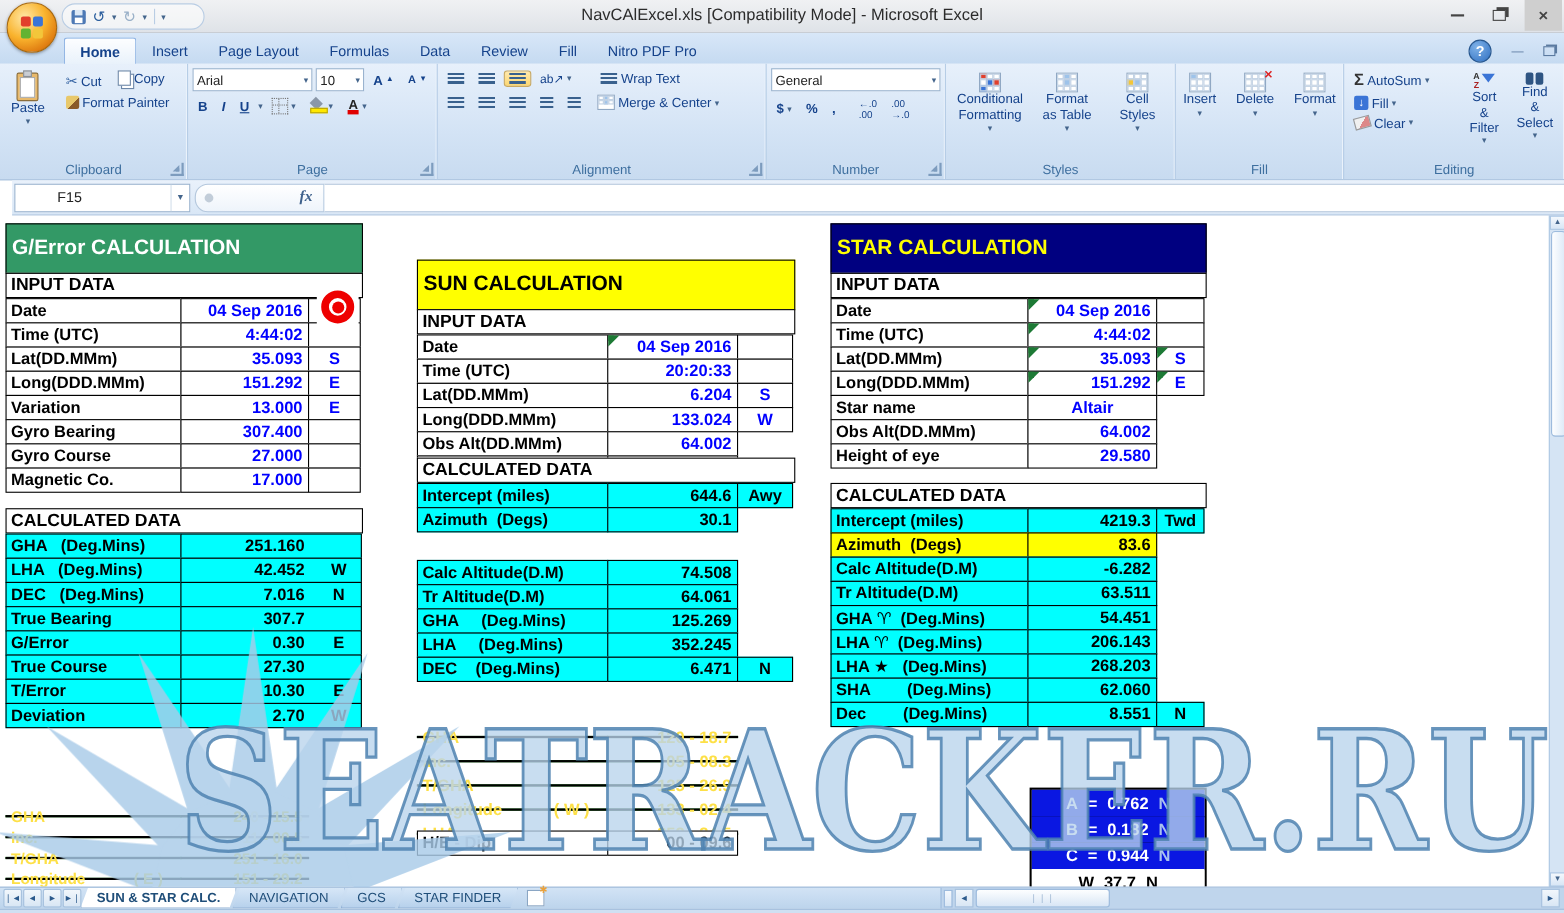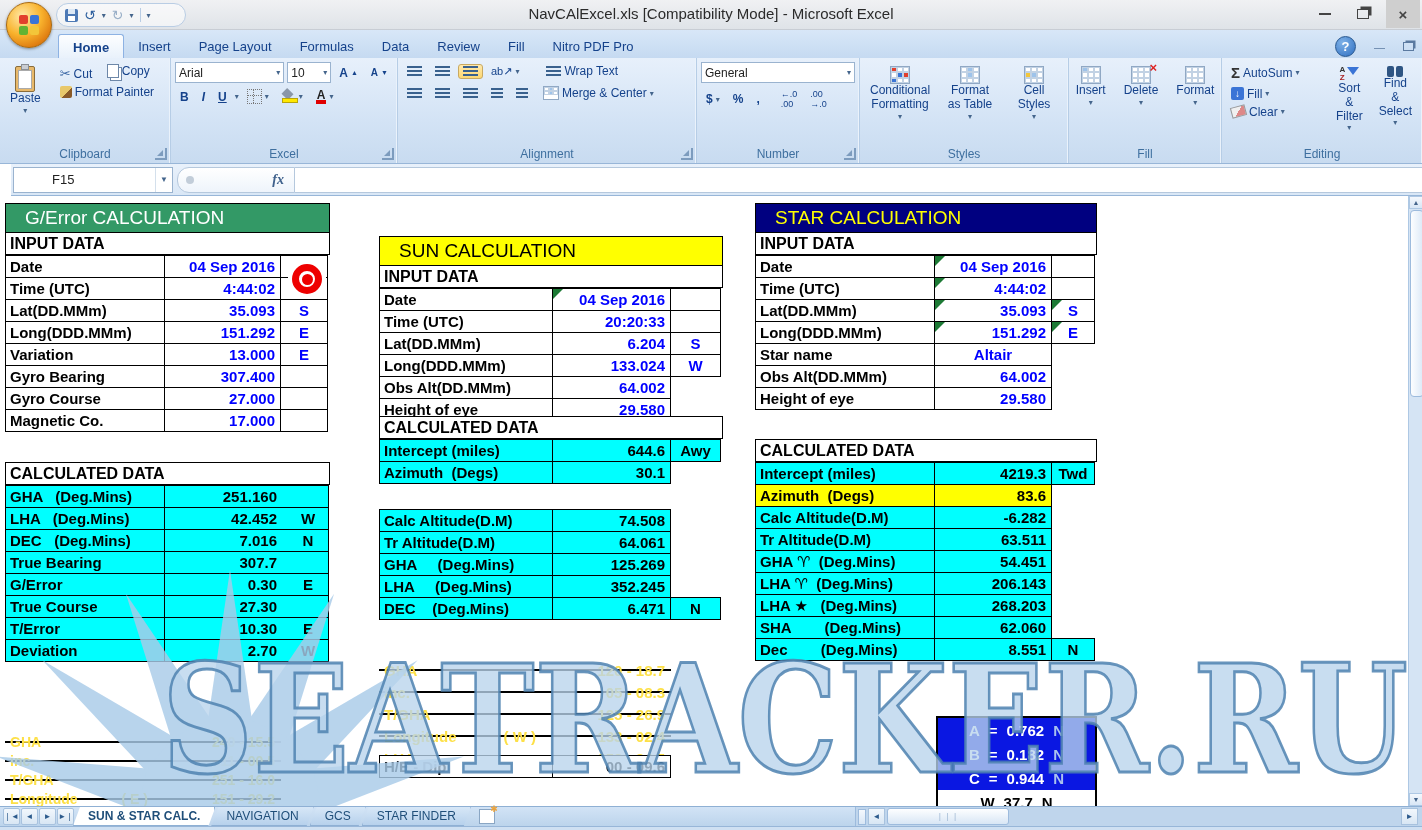--- a/index.html
+++ b/index.html
@@ -96,21 +96,21 @@
   #namebox .nb-caret{width:16px;height:100%;display:flex;align-items:center;justify-content:center;font-size:8px;color:#44658c;border-left:1px solid #d4e0ec;}
   #fxpill{margin-left:4px;width:116px;height:24px;background:linear-gradient(#fff,#eef4fb);border:1px solid #b5c8dd;border-radius:12px 0 0 12px;display:flex;align-items:center;}
   #fxpill .dot{width:8px;height:8px;border-radius:50%;background:#c2cdd9;margin-left:8px;}
   #fxpill .fx{margin-left:auto;margin-right:10px;font-size:14px;color:#3f618c;font-style:italic;font-family:"Liberation Serif",serif;font-weight:bold;}
   #fbar-input{flex:1;height:24px;background:#fff;border-top:1px solid #b5c8dd;border-bottom:1px solid #b5c8dd;}
 
   
   #sheet{left:0;top:196px;width:1408px;height:610px;background:#fff;overflow:hidden;}
 
   .tbl{position:absolute;}
-  .thead{box-sizing:border-box;border:1px solid #000;height:30px;display:flex;align-items:center;padding-left:19px;font-size:19px;font-weight:normal;width:calc(var(--w1) + var(--w2) + var(--w3,0px));}
+  .thead{box-sizing:border-box;border:1px solid #000;height:46px;display:flex;align-items:center;padding-left:5px;font-size:19px;font-weight:bold;width:calc(var(--w1) + var(--w2) + var(--w3,0px));}
   .subhead{box-sizing:border-box;border:1px solid #000;margin-top:-1px;height:23px;display:flex;align-items:center;padding-left:4px;font-size:16px;font-weight:bold;background:#fff;color:#000;width:calc(var(--w1) + var(--w2) + var(--w3,0px));}
   .trow{display:flex;height:var(--rh,23px);box-sizing:border-box;}
   .trow + .trow{margin-top:-1px;}
   .c-label,.c-value,.c-unit{box-sizing:border-box;border:1px solid #000;display:flex;align-items:center;background:#fff;position:relative;font-size:15px;font-weight:bold;}
   .c-label{width:var(--w1);padding-left:4px;white-space:pre;color:#000;}
   .label2{margin-left:auto;margin-right:16px;}
   .c-value{width:var(--w2);margin-left:-1px;justify-content:flex-end;padding-right:5px;color:#0000ff;}
   .c-value.center{justify-content:center;padding-right:0;}
   .c-unit{width:var(--w3);margin-left:-1px;justify-content:center;color:#0000ff;}
   .u-none{border:none;background:transparent !important;}
@@ -299,21 +299,21 @@
         <span class="btn">
             <span class="fill-ic"></span>
             <span class="caret">▾</span>
           </span>
         <span class="btn">
             <span class="fontcolor-ic">A</span>
             <span class="caret">▾</span>
           </span>
       </div>
     </div>
-    <div class="rg-label">Excel</div>
+    <div class="rg-label">Page</div>
     <div class="launcher"></div>
   </div>
 
   <div class="rgroup" style="width:298px;">
     <div class="rg-content">
       <div class="row">
         <span class="btn">
             <span class="bars"></span>
           </span>
         <span class="btn">

